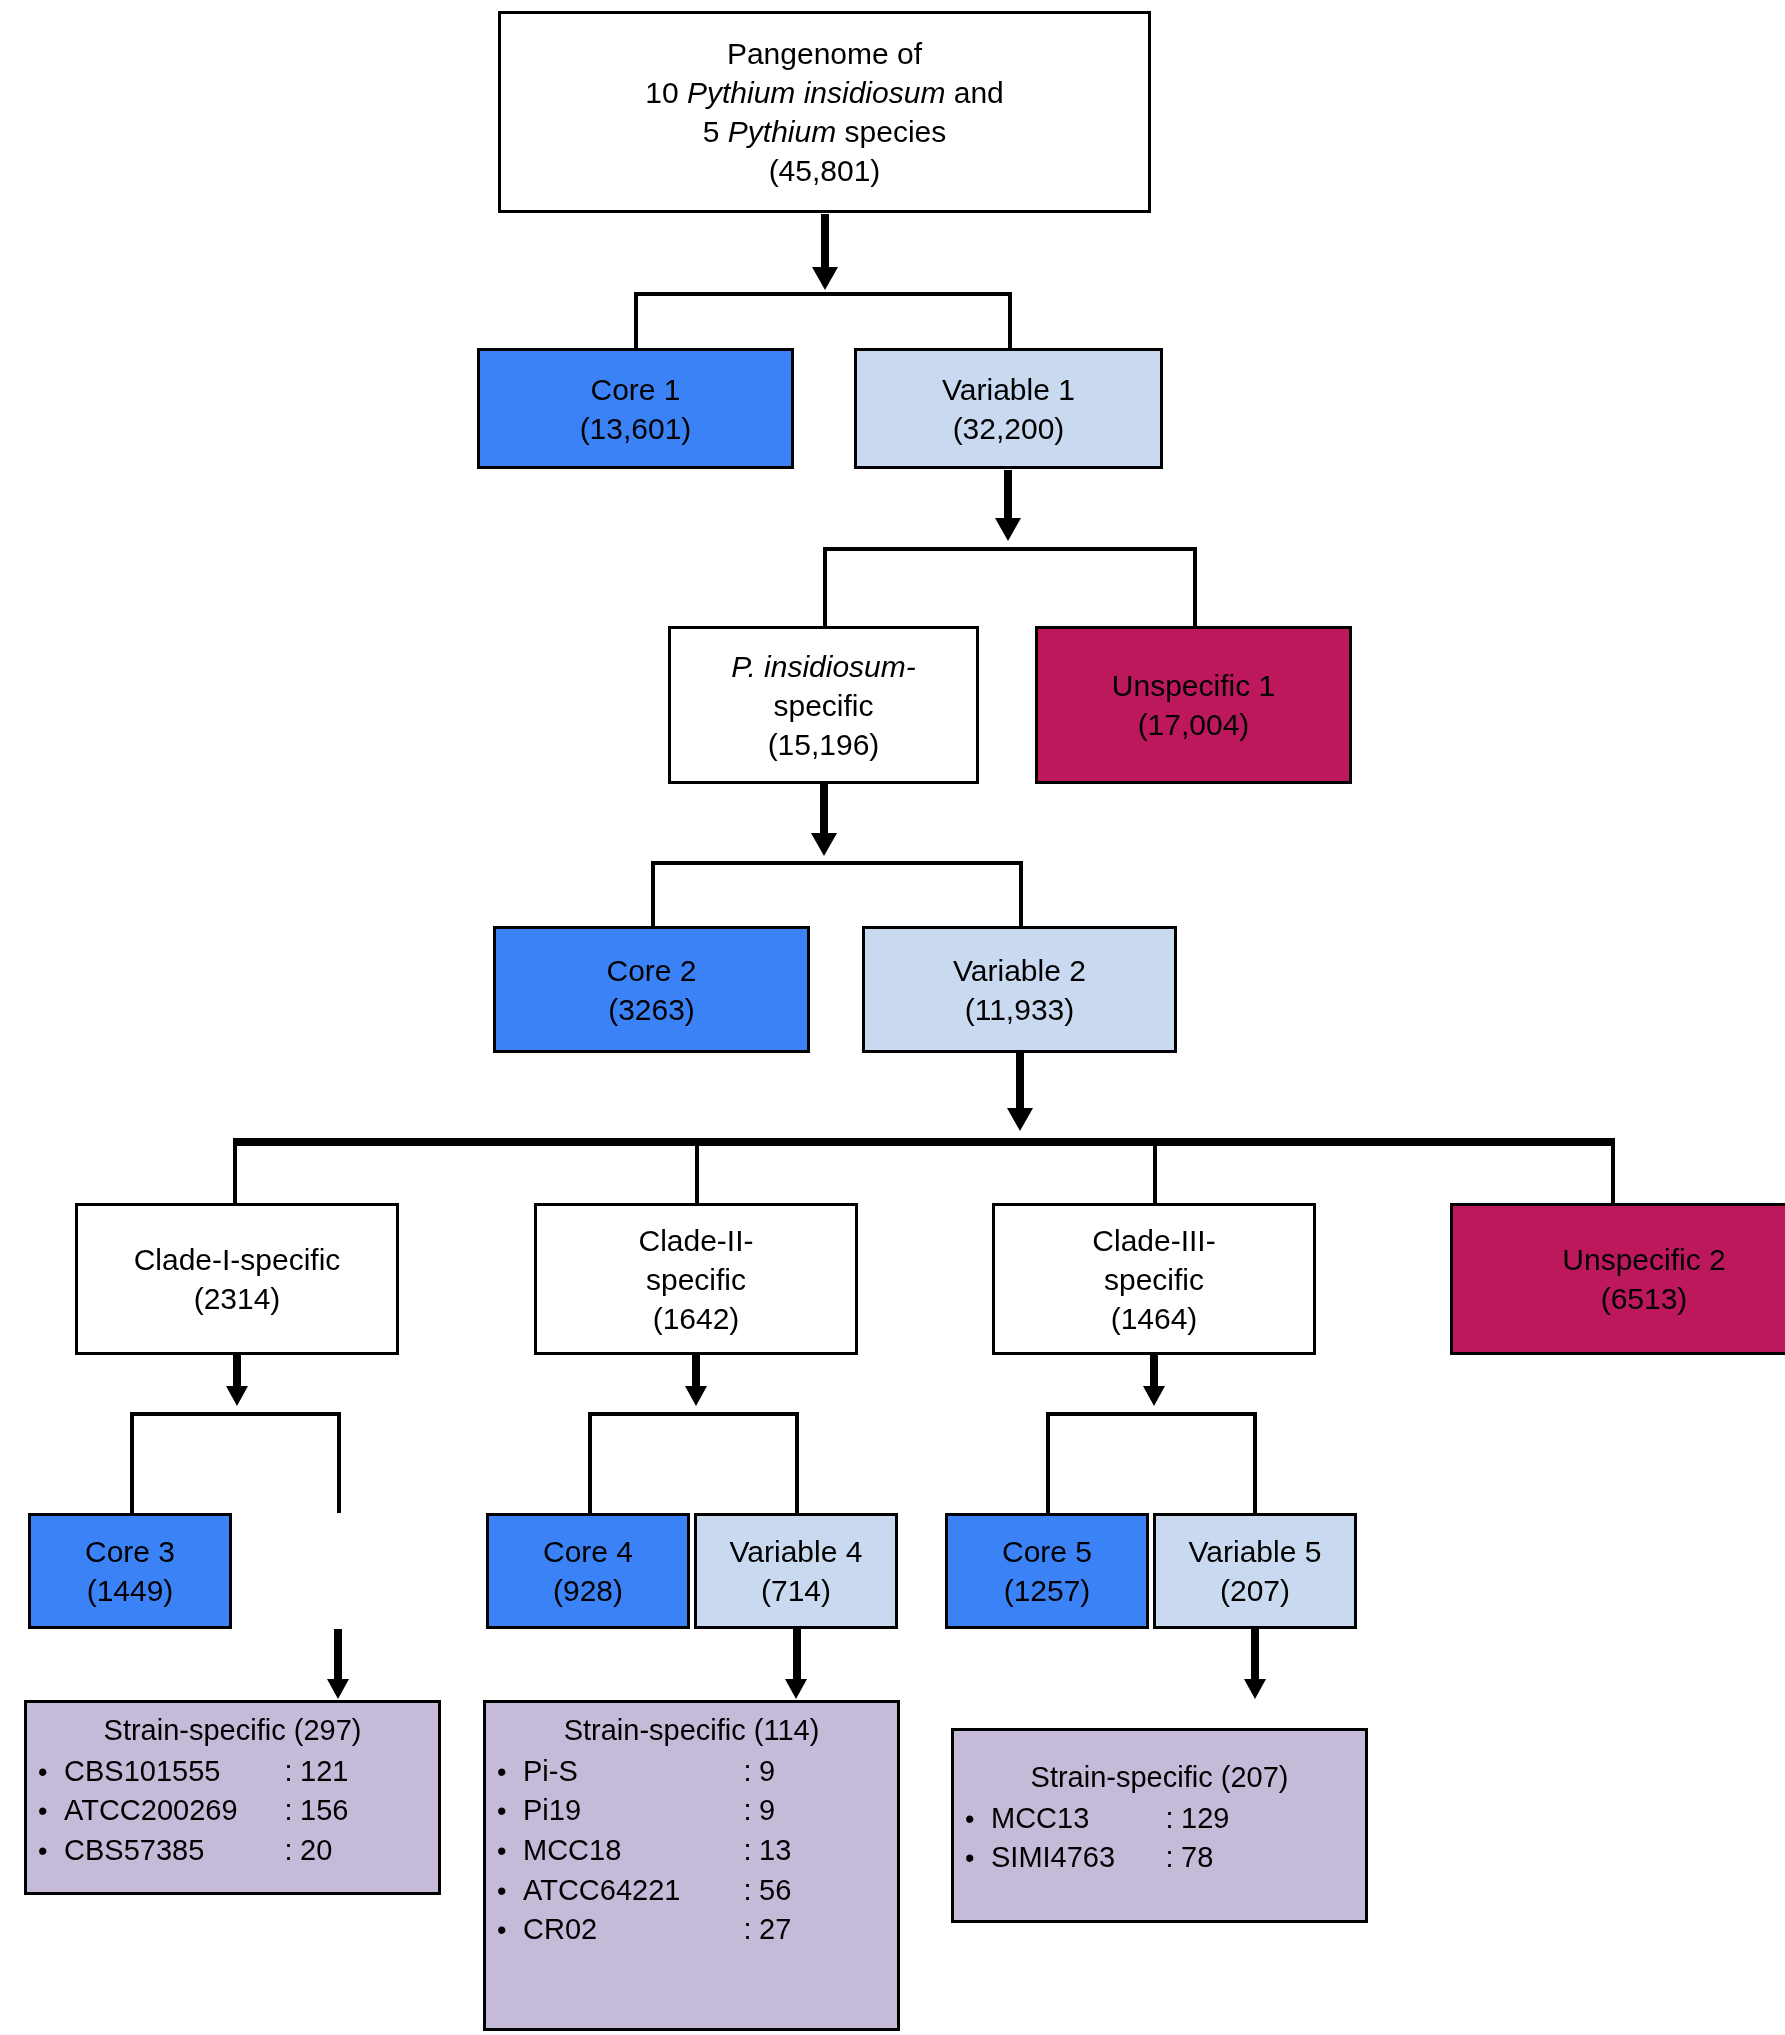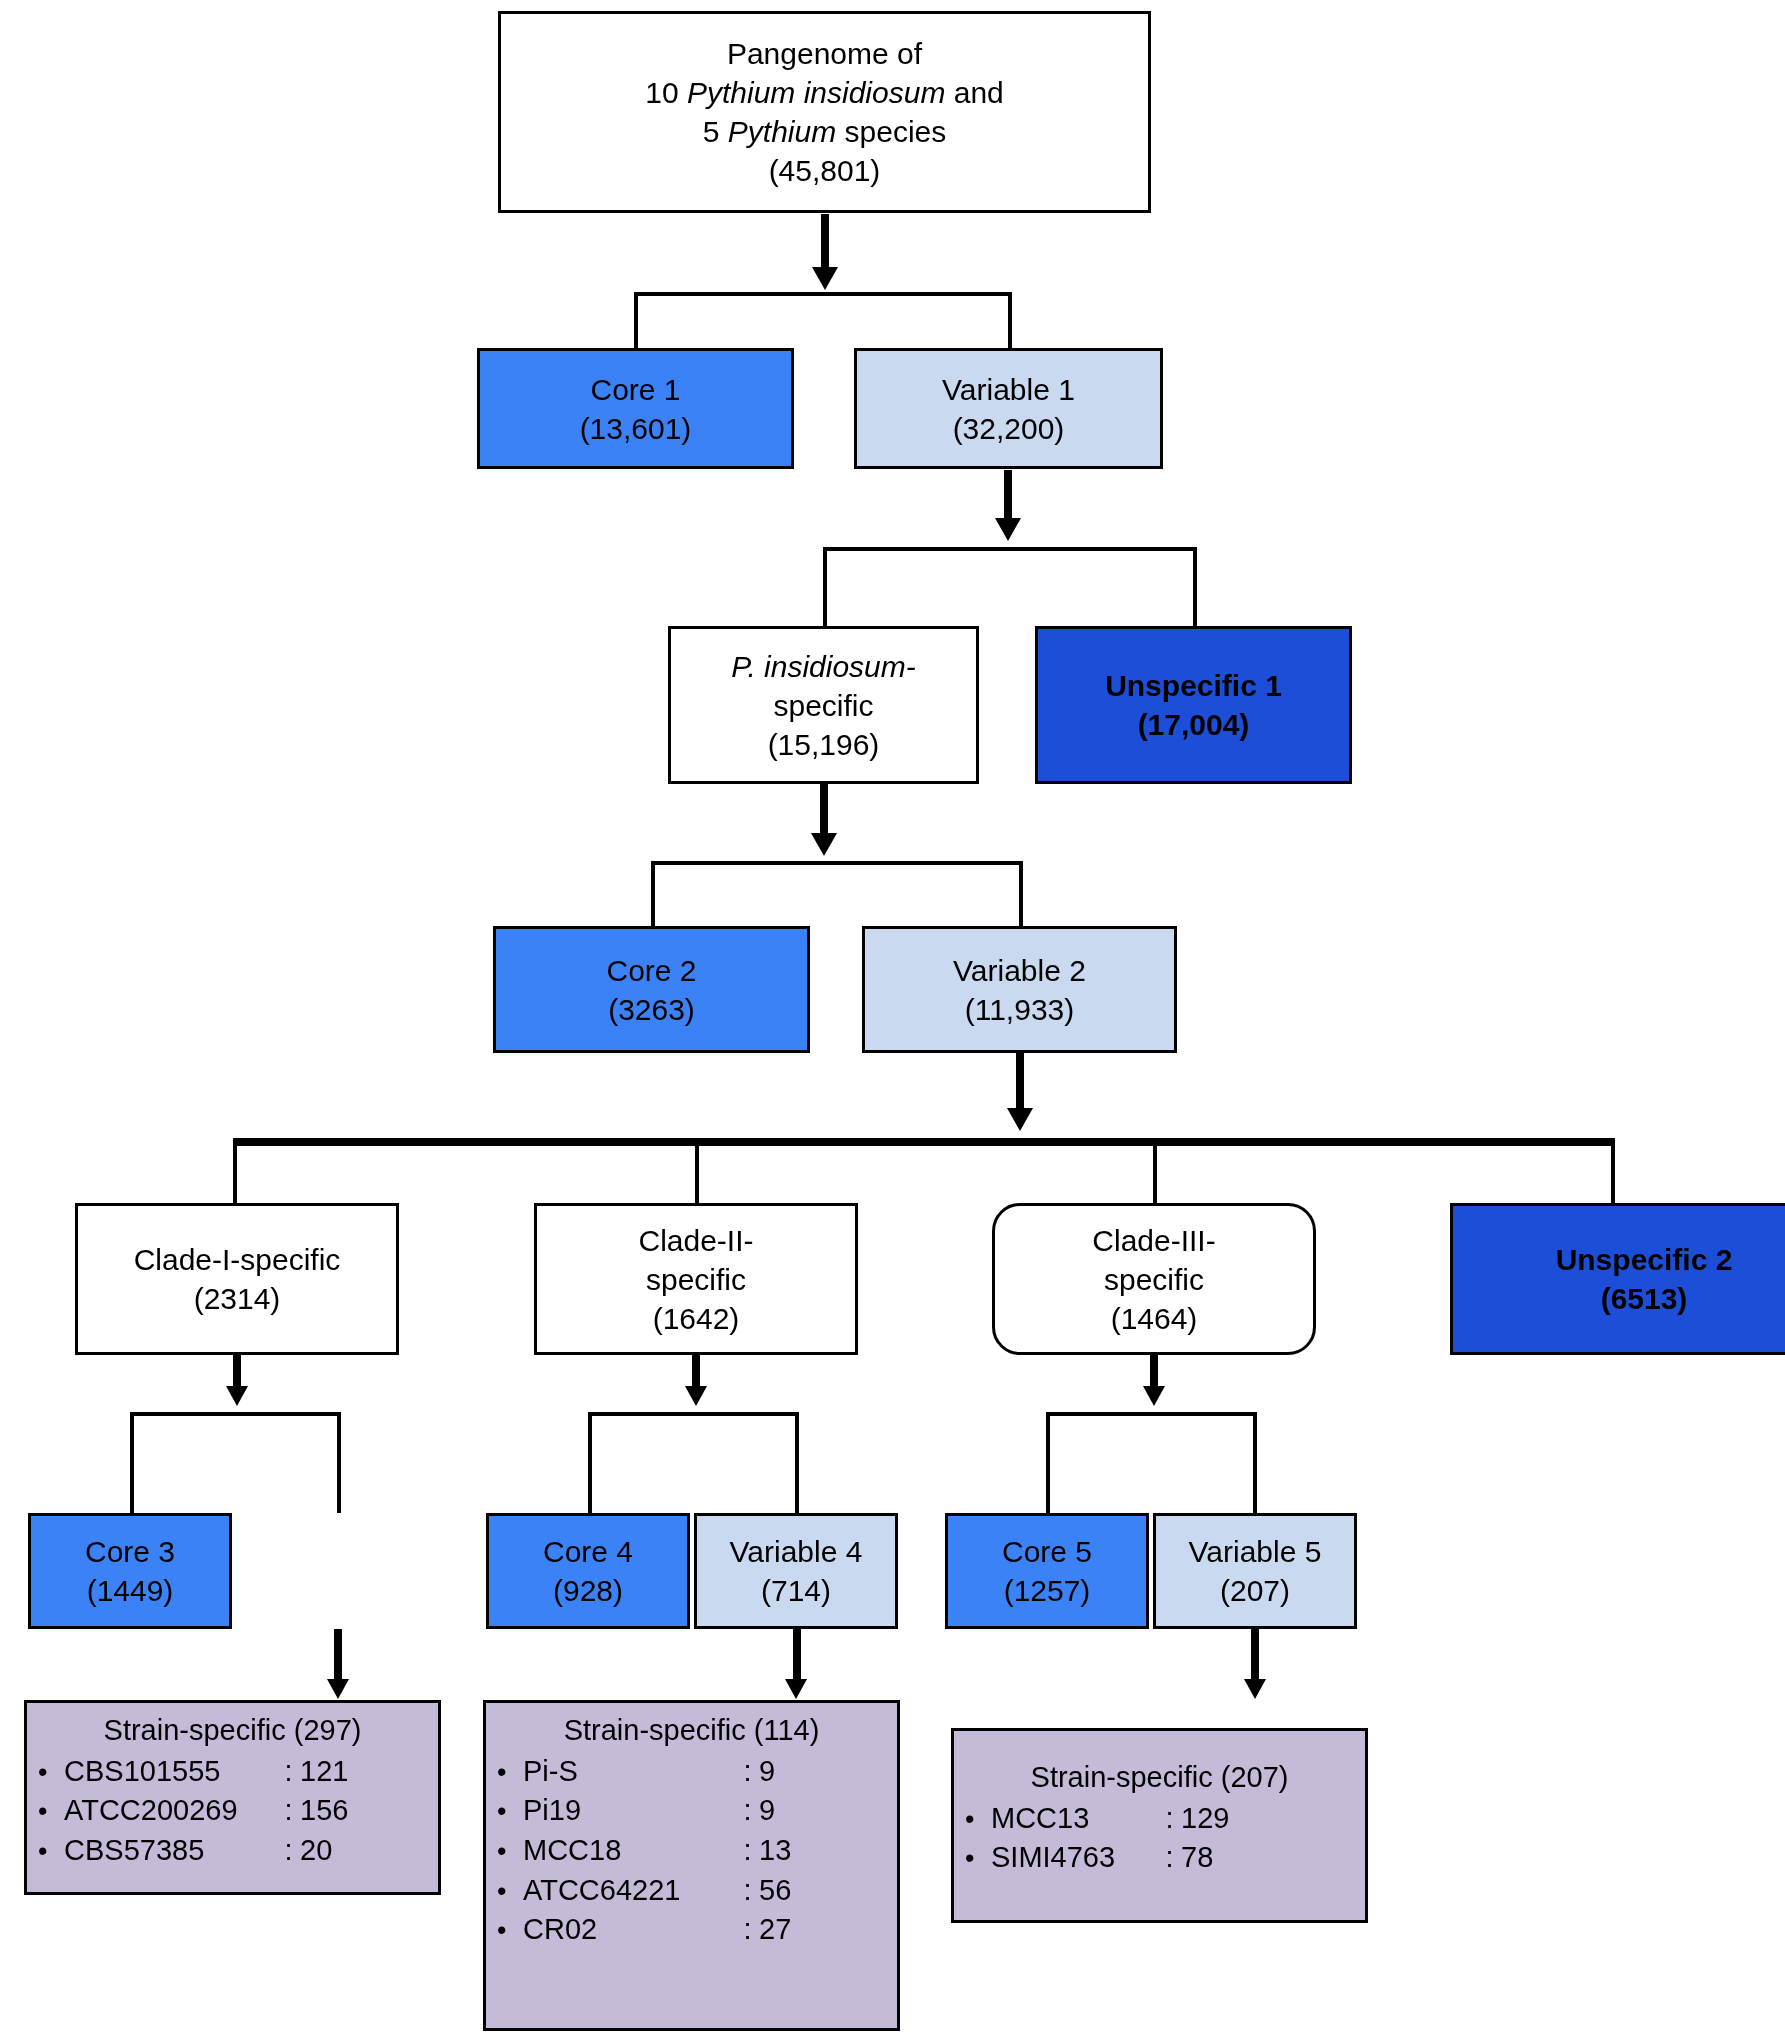--- a/index.html
+++ b/index.html
@@ -21,21 +21,21 @@
     justify-content:center;
     text-align:center;
     line-height:1.30;
     font-size:30px;
   }
   .node .ln{display:block;white-space:nowrap;}
   .node .ln em{font-style:italic;}
   .fill-white{background:#ffffff;}
   .fill-green{background:#3b82f6;}
   .fill-blue{background:#c9d9ef;}
-  .fill-peach{background:#1d4ed8;font-weight:bold;}
+  .fill-peach{background:#be185d;}
 
   
   .v{position:absolute;background:#000000;width:3.5px;}
   .h{position:absolute;background:#000000;height:3.5px;}
   .v-thick{position:absolute;background:#000000;width:7.6px;}
   .h-thick{position:absolute;background:#000000;height:7.6px;}
   .arrow{
     position:absolute;
     width:0;height:0;
     border-left:13px solid transparent;
@@ -171,21 +171,21 @@
     <span class="ln">Clade-I-specific</span>
     <span class="ln">(2314)</span>
   </div>
 
   <div class="node fill-white" style="left:534px;top:1203px;width:324px;height:152px;">
     <span class="ln">Clade-II-</span>
     <span class="ln">specific</span>
     <span class="ln">(1642)</span>
   </div>
 
-  <div class="node fill-white" style="left:992px;top:1203px;width:324px;height:152px;border-radius:28px;">
+  <div class="node fill-white" style="left:992px;top:1203px;width:324px;height:152px;">
     <span class="ln">Clade-III-</span>
     <span class="ln">specific</span>
     <span class="ln">(1464)</span>
   </div>
 
   <div class="node fill-peach" style="left:1450px;top:1203px;width:388px;height:152px;">
     <span class="ln">Unspecific 2</span>
     <span class="ln">(6513)</span>
   </div>
 

